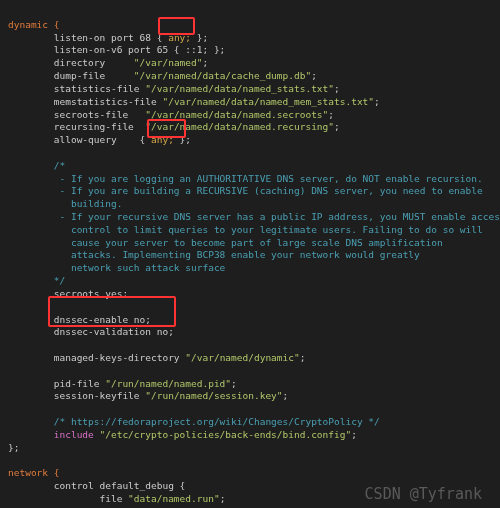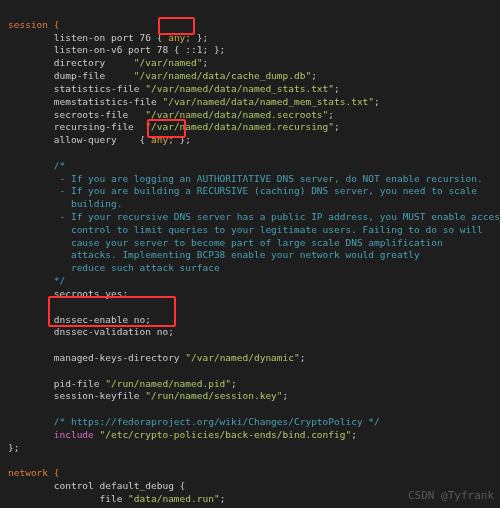--- a/index.html
+++ b/index.html
@@ -3,47 +3,47 @@
 <meta charset="utf-8">
 <style>
   html,body{margin:0;padding:0;background:#1e1e1e;color:#ccc;font-family:Menlo,Consolas,monospace;font-size:9.5px;line-height:1.35;width:500px;height:508px;overflow:hidden}
   .editor{padding:6px 8px;white-space:pre;position:relative}
   .kw{color:#d770c7}      
   .id{color:#e07b3b}      
   .str{color:#b2c76a}     
   .cm{color:#4a9fb3}
   .yel{color:#d6a94a}
   .redbox{position:absolute;border:2px solid #f33;border-radius:2px;pointer-events:none}
-  .watermark{position:absolute;right:6px;bottom:4px;color:#5a5a5a;font-size:11px}
+  .watermark{position:absolute;right:18px;bottom:4px;color:#5a5a5a;font-size:15px}
   [data-bind]{white-space:pre}
 </style>
 </head>
 <body>
 
 <div class="editor">
-<span class="id" data-bind="code.l1">session {</span>
-<span data-bind="code.l2a">        listen-on port 76 { </span><span class="yel" data-bind="code.l2b">any;</span><span data-bind="code.l2c"> };</span>
-<span data-bind="code.l3">        listen-on-v6 port 78 { ::1; };</span>
+<span class="id" data-bind="code.l1">dynamic {</span>
+<span data-bind="code.l2a">        listen-on port 68 { </span><span class="yel" data-bind="code.l2b">any;</span><span data-bind="code.l2c"> };</span>
+<span data-bind="code.l3">        listen-on-v6 port 65 { ::1; };</span>
 <span data-bind="code.l4a">        directory     </span><span class="str" data-bind="code.l4b">"/var/named"</span><span data-bind="code.l4c">;</span>
 <span data-bind="code.l5a">        dump-file     </span><span class="str" data-bind="code.l5b">"/var/named/data/cache_dump.db"</span><span data-bind="code.l5c">;</span>
 <span data-bind="code.l6a">        statistics-file </span><span class="str" data-bind="code.l6b">"/var/named/data/named_stats.txt"</span><span data-bind="code.l6c">;</span>
 <span data-bind="code.l7a">        memstatistics-file </span><span class="str" data-bind="code.l7b">"/var/named/data/named_mem_stats.txt"</span><span data-bind="code.l7c">;</span>
 <span data-bind="code.l8a">        secroots-file   </span><span class="str" data-bind="code.l8b">"/var/named/data/named.secroots"</span><span data-bind="code.l8c">;</span>
 <span data-bind="code.l9a">        recursing-file  </span><span class="str" data-bind="code.l9b">"/var/named/data/named.recursing"</span><span data-bind="code.l9c">;</span>
 <span data-bind="code.l10a">        allow-query    { </span><span class="yel" data-bind="code.l10b">any;</span><span data-bind="code.l10c"> };</span>
 
 <span class="cm" data-bind="code.cm1">        /*</span>
 <span class="cm" data-bind="code.cm2">         - If you are logging an AUTHORITATIVE DNS server, do NOT enable recursion.</span>
-<span class="cm" data-bind="code.cm3">         - If you are building a RECURSIVE (caching) DNS server, you need to scale</span>
+<span class="cm" data-bind="code.cm3">         - If you are building a RECURSIVE (caching) DNS server, you need to enable</span>
 <span class="cm" data-bind="code.cm4">           building.</span>
 <span class="cm" data-bind="code.cm5">         - If your recursive DNS server has a public IP address, you MUST enable access</span>
 <span class="cm" data-bind="code.cm6">           control to limit queries to your legitimate users. Failing to do so will</span>
 <span class="cm" data-bind="code.cm7">           cause your server to become part of large scale DNS amplification</span>
 <span class="cm" data-bind="code.cm8">           attacks. Implementing BCP38 enable your network would greatly</span>
-<span class="cm" data-bind="code.cm9">           reduce such attack surface</span>
+<span class="cm" data-bind="code.cm9">           network such attack surface</span>
 <span class="cm" data-bind="code.cm10">        */</span>
 <span data-bind="code.rec">        secroots yes;</span>
 
 <span data-bind="code.dn1">        dnssec-enable no;</span>
 <span data-bind="code.dn2">        dnssec-validation no;</span>
 
 <span data-bind="code.mkd">        managed-keys-directory </span><span class="str" data-bind="code.mkdv">"/var/named/dynamic"</span><span data-bind="code.sc">;</span>
 
 <span data-bind="code.pid">        pid-file </span><span class="str" data-bind="code.pidv">"/run/named/named.pid"</span><span data-bind="code.sc">;</span>
 <span data-bind="code.sess">        session-keyfile </span><span class="str" data-bind="code.sessv">"/run/named/session.key"</span><span data-bind="code.sc">;</span>

